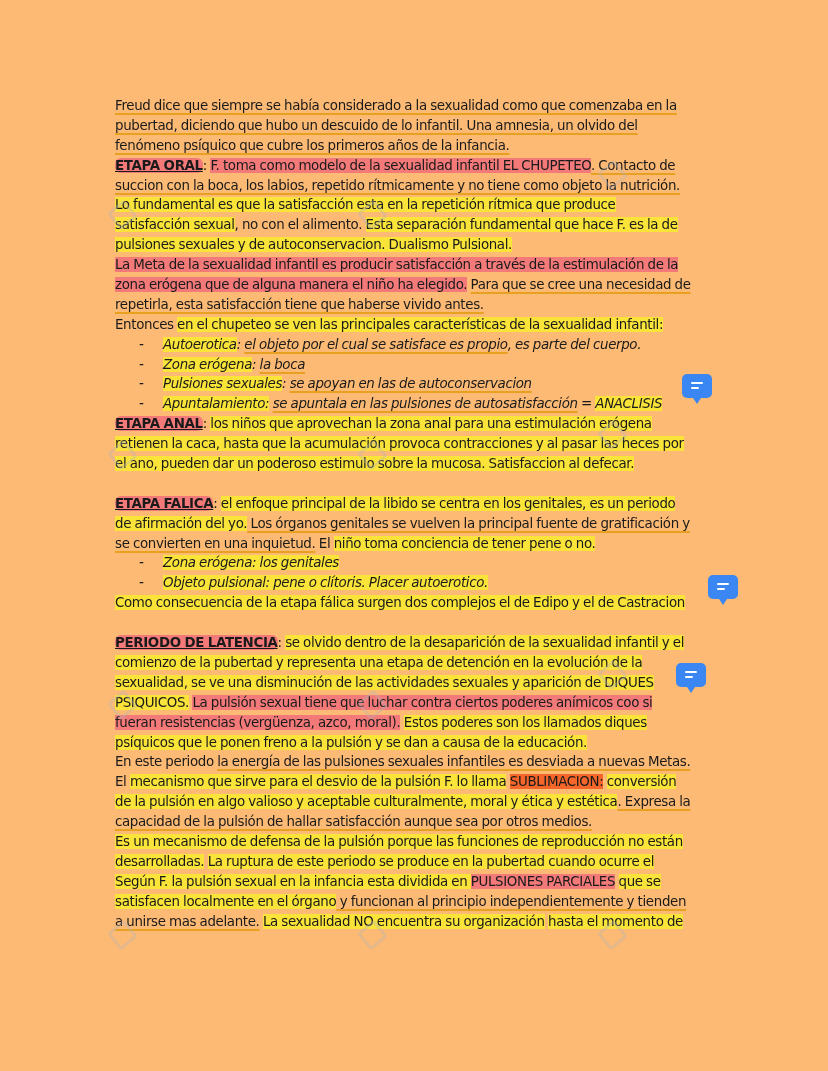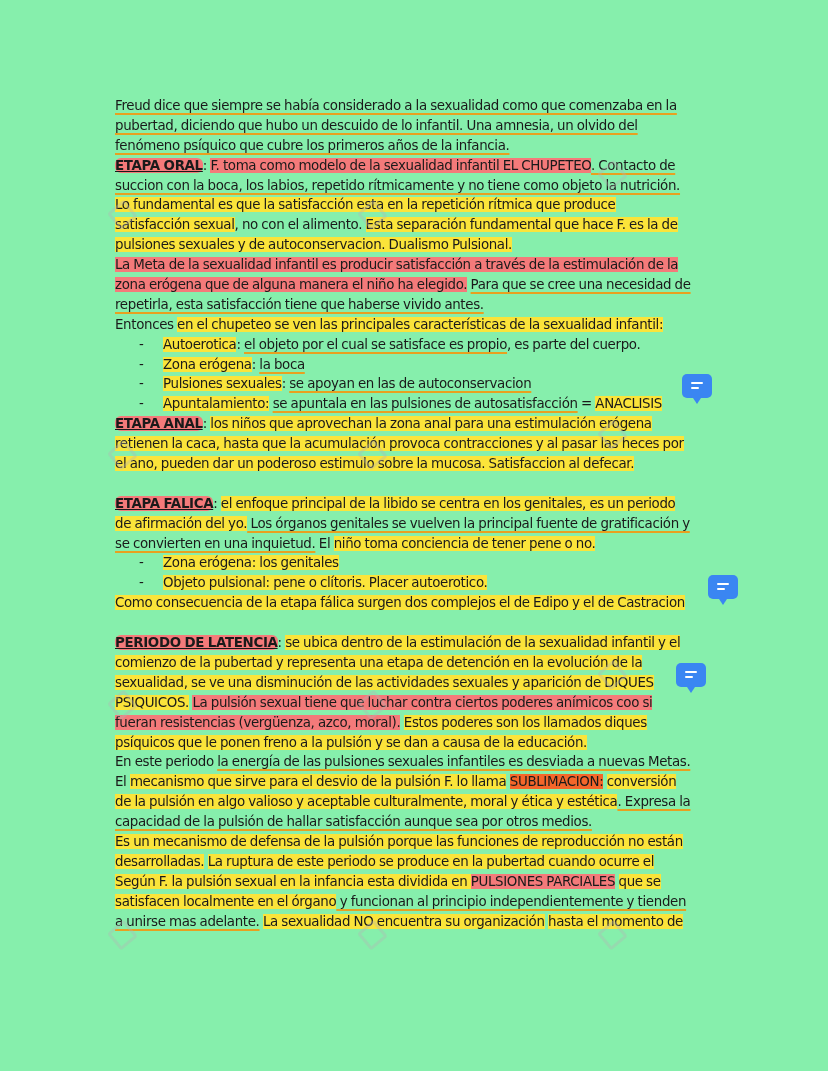--- a/index.html
+++ b/index.html
@@ -1,21 +1,21 @@
 <!DOCTYPE html>
 <html><head>
 <meta charset="utf-8">
 <style>
   html, body { margin: 0; padding: 0; background: #ffffff; }
   body { width: 828px; height: 1071px; position: relative; overflow: hidden; font-family: "Liberation Sans", sans-serif; }
-  .page { position: absolute; left: 0; top: 0; width: 828px; height: 1071px; background: #86efac; }
+  .page { position: absolute; left: 0; top: 0; width: 828px; height: 1071px; background: #fdba74; }
   .content { position: absolute; left: 115px; top: 96px; width: 600px; font-family: "DejaVu Sans", "Liberation Sans", sans-serif; font-size: 13.4px; line-height: 19.9px; color: #1a1a1a; letter-spacing: -0.35px; word-spacing: -0.5px; }
   .line { white-space: nowrap; height: 19.9px; position: relative; }
   .line.blank { height: 19.9px; }
-  .bullet { padding-left: 24px; }
+  .bullet { padding-left: 24px; font-style: italic; }
   .bullet .dash { display: inline-block; width: 24px; }
   .y { background: #fde725; background: #fbe43a; }
   .r { background: #f47a7a; }
   .o { background: #f4662a; }
   .h { font-weight: bold; text-decoration: underline; border-radius: 6px; }
   .u { text-decoration: underline; text-decoration-color: #e8a020; text-underline-offset: 3px; text-decoration-thickness: 1.5px; }
   .comment { position: absolute; width: 30px; height: 24px; background: #3a86f2; border-radius: 5px; }
   .comment::after { content: ""; position: absolute; left: 11px; bottom: -6px; border-left: 4px solid transparent; border-right: 4px solid transparent; border-top: 6px solid #3a86f2; }
   .comment .bar1, .comment .bar2 { position: absolute; left: 9px; height: 2px; background: #fff; border-radius: 1px; }
   .comment .bar1 { top: 8px; width: 12px; }
@@ -48,21 +48,21 @@
       <div class="line"><span class="y">retienen la caca, hasta que la acumulación provoca contracciones y al pasar las heces por</span></div>
       <div class="line"><span class="y">el ano, pueden dar un poderoso estimulo sobre la mucosa. Satisfaccion al defecar.</span></div>
       <div class="line blank"></div>
       <div class="line"><span class="r h">ETAPA FALICA</span><span>: </span><span class="y">el enfoque principal de la libido se centra en los genitales, es un periodo</span></div>
       <div class="line"><span class="y">de afirmación del yo.</span><span class="u"> Los órganos genitales se vuelven la principal fuente de gratificación y</span></div>
       <div class="line"><span class="u">se convierten en una inquietud.</span><span> El </span><span class="y">niño toma conciencia de tener pene o no.</span></div>
       <div class="line bullet"><span class="dash">-</span><span class="y">Zona erógena: los genitales</span></div>
       <div class="line bullet"><span class="dash">-</span><span class="y">Objeto pulsional: pene o clítoris. Placer autoerotico.</span></div>
       <div class="line"><span class="y">Como consecuencia de la etapa fálica surgen dos complejos el de Edipo y el de Castracion</span></div>
       <div class="line blank"></div>
-      <div class="line"><span class="r h">PERIODO DE LATENCIA</span><span>: </span><span class="y">se ubica dentro de la estimulación de la sexualidad infantil y el</span></div>
+      <div class="line"><span class="r h">PERIODO DE LATENCIA</span><span>: </span><span class="y">se olvido dentro de la desaparición de la sexualidad infantil y el</span></div>
       <div class="line"><span class="y">comienzo de la pubertad y representa una etapa de detención en la evolución de la</span></div>
       <div class="line"><span class="y">sexualidad, se ve una disminución de las actividades sexuales y aparición de DIQUES</span></div>
       <div class="line"><span class="y">PSIQUICOS.</span><span> </span><span class="r">La pulsión sexual tiene que luchar contra ciertos poderes anímicos coo si</span></div>
       <div class="line"><span class="r">fueran resistencias (vergüenza, azco, moral).</span><span> </span><span class="y">Estos poderes son los llamados diques</span></div>
       <div class="line"><span class="y">psíquicos que le ponen freno a la pulsión y se dan a causa de la educación.</span></div>
       <div class="line"><span>En este periodo </span><span class="u">la energía de las pulsiones sexuales infantiles es desviada a nuevas Metas.</span></div>
       <div class="line"><span>El </span><span class="y">mecanismo que sirve para el desvio de la pulsión F. lo llama</span><span> </span><span class="o">SUBLIMACION:</span><span> </span><span class="y">conversión</span></div>
       <div class="line"><span class="y">de la pulsión en algo valioso y aceptable culturalmente, moral y ética y estética</span><span class="u">. Expresa la</span></div>
       <div class="line"><span class="u">capacidad de la pulsión de hallar satisfacción aunque sea por otros medios.</span></div>
       <div class="line"><span class="y">Es un mecanismo de defensa de la pulsión</span><span class="y"> porque las funciones de reproducción no están</span></div>

